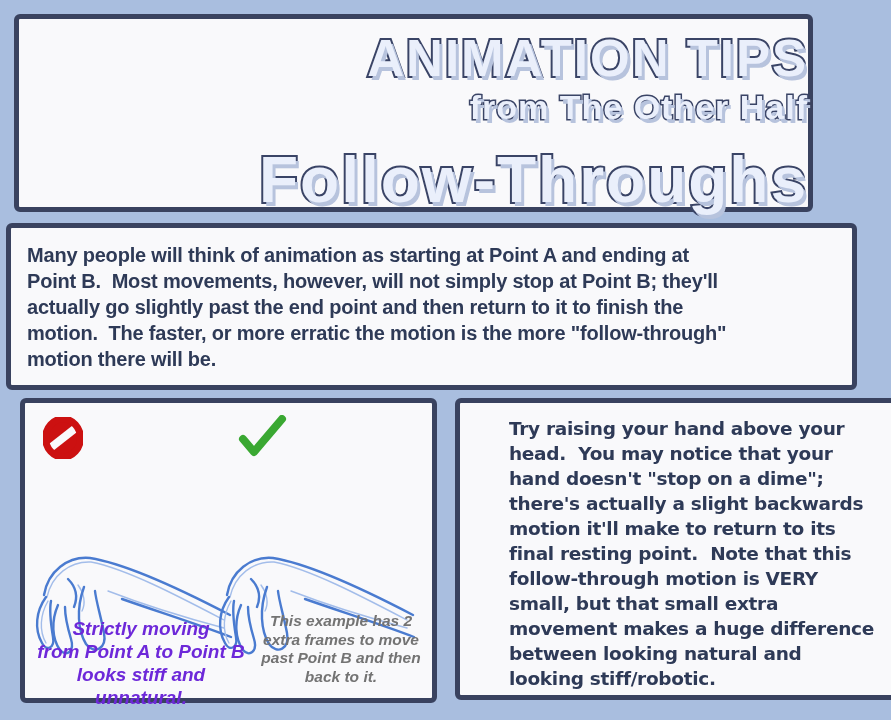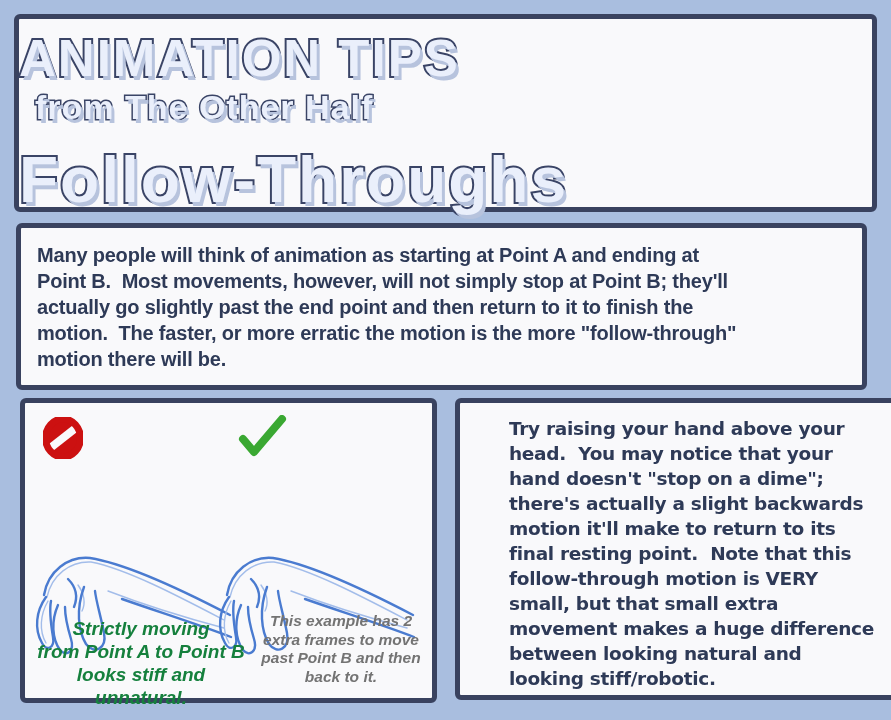--- a/index.html
+++ b/index.html
@@ -8,52 +8,52 @@
     background:#a9bedf;
     font-family:"Liberation Sans",sans-serif;
   }
   .panel{
     position:absolute;box-sizing:border-box;
     background:#f9f9fb;
     border:5px solid #39425f;
     border-radius:6px;
   }
   
-  #header-panel{left:14px;top:14px;width:863px;height:198px;text-align:left;}
+  #header-panel{left:14px;top:14px;width:799px;height:198px;text-align:right;}
   .outline-text{
     font-weight:bold;color:#eaeffb;
     -webkit-text-stroke:4px #3a4466;
     paint-order:stroke fill;
     text-shadow:3px 4px 0 #b7c3dd;
     letter-spacing:2px;line-height:1;
   }
   #main-title{font-size:51px;margin:14px 0 0 0;}
   #sub-title{font-size:34px;-webkit-text-stroke:3px #3a4466;margin:6px 0 0 16px;letter-spacing:1px;}
   #topic-title{font-size:64px;margin:24px 0 0 0;}
   
-  #intro-panel{left:16px;top:223px;width:851px;height:167px;}
+  #intro-panel{left:6px;top:223px;width:851px;height:167px;}
   #intro-text{
     margin:14px 16px;white-space:pre-wrap;
     font-weight:bold;font-size:20px;line-height:26px;
     color:#2e3a57;letter-spacing:-0.2px;
   }
   
   #example-panel{left:20px;top:398px;width:417px;height:305px;}
   .abs{position:absolute;}
   #no-symbol{left:18px;top:14px;}
   #check-mark{left:212px;top:12px;}
   .hand{left:7px;top:146px;}
   #hand-right{left:190px;}
   .caption{
     font-weight:bold;font-style:italic;
     white-space:pre-wrap;text-align:center;
   }
   #wrong-caption{
     left:6px;top:214px;width:220px;
-    font-size:19px;line-height:23px;color:#15803d;
+    font-size:19px;line-height:23px;color:#6d28d9;
   }
   #right-caption{
     left:220px;top:209px;width:192px;
     font-size:15.5px;line-height:18.5px;color:#737373;
   }
   
   #tip-panel{left:455px;top:398px;width:488px;height:302px;padding-left:33px;}
   #tip-text{
     margin:13px 16px;white-space:pre-wrap;
     font-family:"DejaVu Sans",sans-serif;

